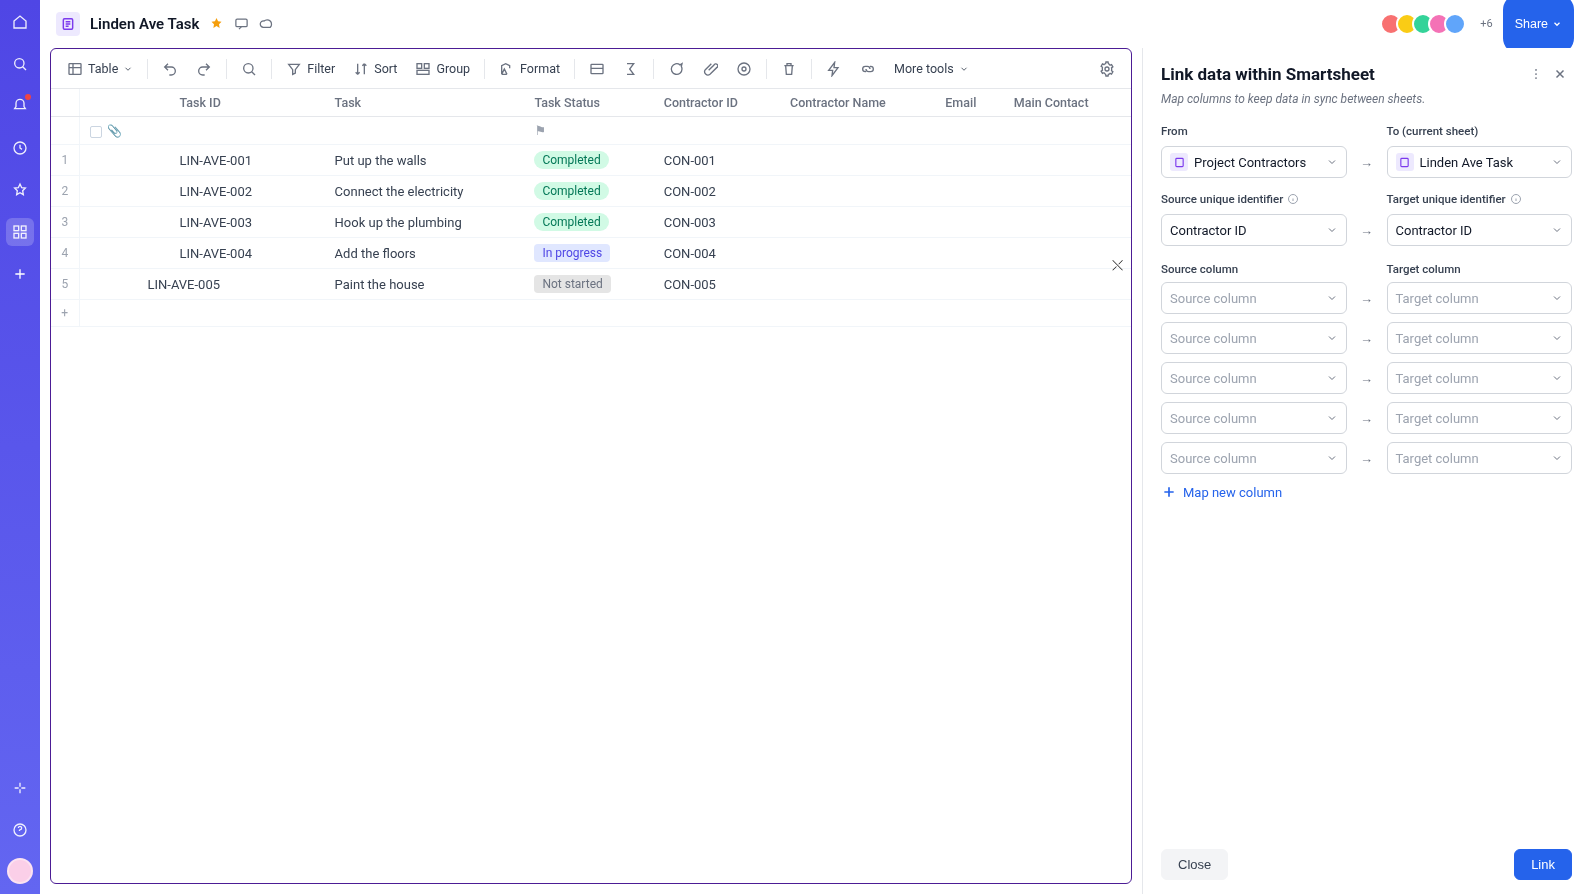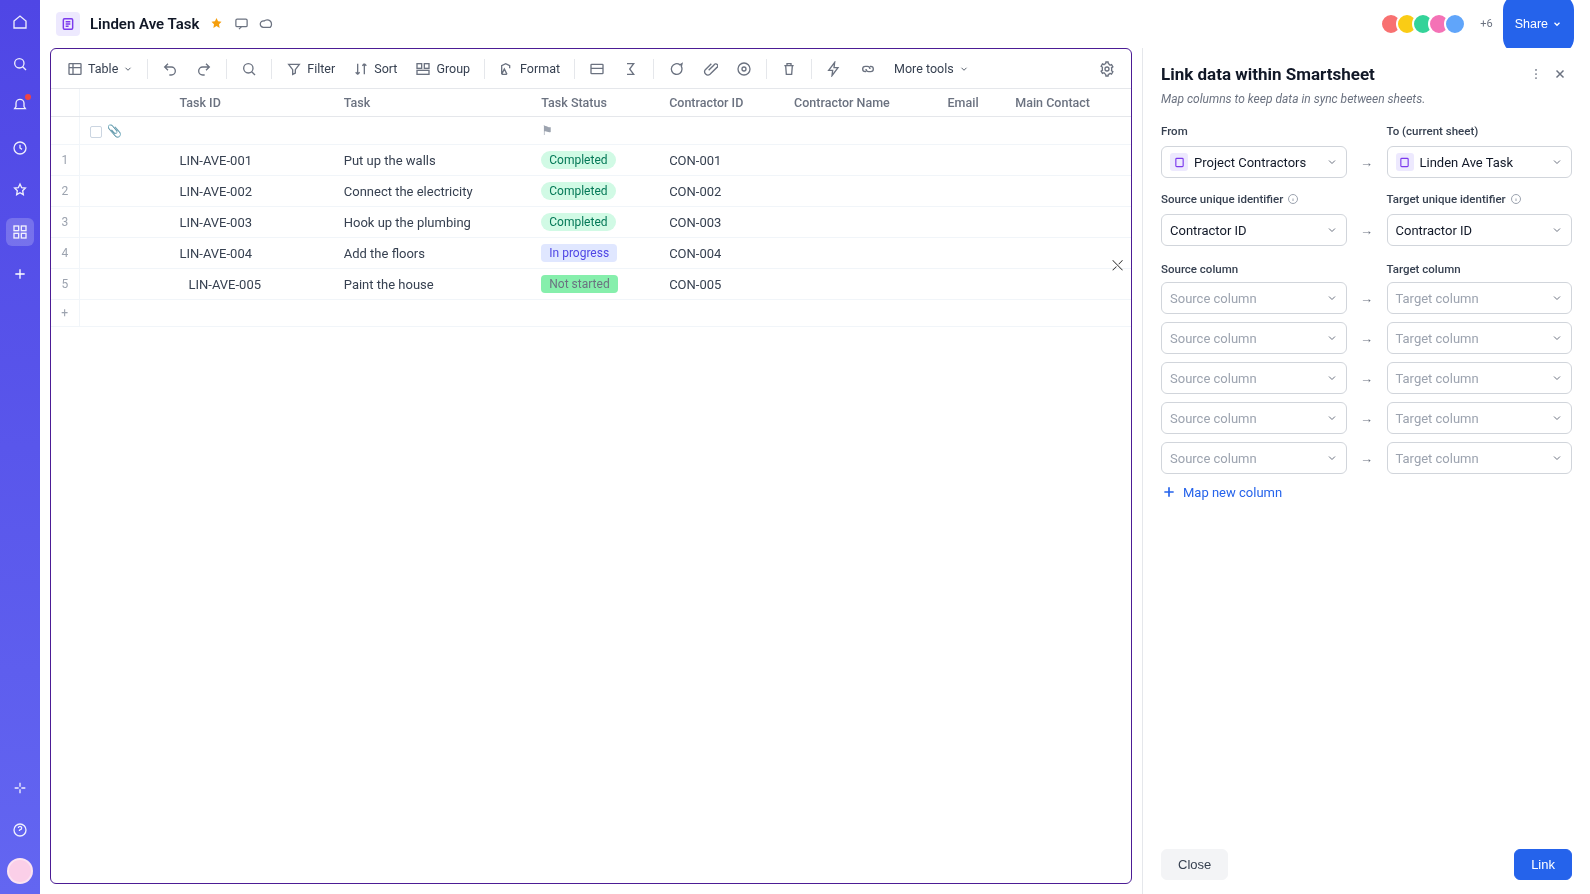--- a/index.html
+++ b/index.html
@@ -63,21 +63,21 @@
   
   .grid { flex:1; overflow:auto; font-size:13px; color:#374151; }
   table { border-collapse:collapse; width:100%; }
   th, td { border-bottom:1px solid #f1f5f9; padding:6px 10px; text-align:left; white-space:nowrap; height:24px; }
   th { font-weight:500; color:#6b7280; font-size:12.5px; border-bottom:1px solid #e5e7eb; background:#fff; position:sticky; top:0; }
   td.rownum { width:28px; color:#9ca3af; text-align:center; font-size:12px; border-right:1px solid #f1f5f9;}
   th.rownum { width:28px; border-right:1px solid #f1f5f9;}
   .status-pill { display:inline-block; padding:2px 8px; border-radius:4px; font-size:12px; }
   .status-completed { background:#d1fae5; color:#047857;border-radius:9px; }
   .status-inprogress { background:#e0e7ff; color:#4f46e5; }
-  .status-notstarted { background:#86efac; color:#6b7280; }
+  .status-notstarted { background:#e5e5e5; color:#6b7280; }
   .add-row td { color:#9ca3af; }
   .subhead td { height:22px; }
   .subhead .chk { width:12px;height:12px;border:1px solid #cbd5e1;border-radius:2px;display:inline-block;vertical-align:middle;}
   .subhead .clip { color:#9ca3af; margin-left:6px; font-size:12px;}
 
   
   .panel {
     width:448px; border-left:1px solid #e5e7eb; background:#fff; display:flex; flex-direction:column;
   }
   .panel-header { padding:14px 18px 6px 18px; display:flex; align-items:center; }
@@ -400,21 +400,21 @@
                   <td style="padding-left:100px;">LIN-AVE-004</td>
                   <td>Add the floors</td>
                   <td><span class="status-pill status-inprogress">In progress</span></td>
                   <td>CON-004</td>
                   <td></td>
                   <td></td>
                   <td></td>
                 </tr>
                 <tr>
                   <td class="rownum">5</td>
-                  <td style="padding-left:109px;">LIN-AVE-005</td>
+                  <td style="padding-left:68px;">LIN-AVE-005</td>
                   <td>Paint the house</td>
                   <td><span class="status-pill status-notstarted">Not started</span></td>
                   <td>CON-005</td>
                   <td></td>
                   <td></td>
                   <td></td>
                 </tr>
                 <tr class="add-row">
                   <td class="rownum">+</td>
                   <td colspan="7"></td>

